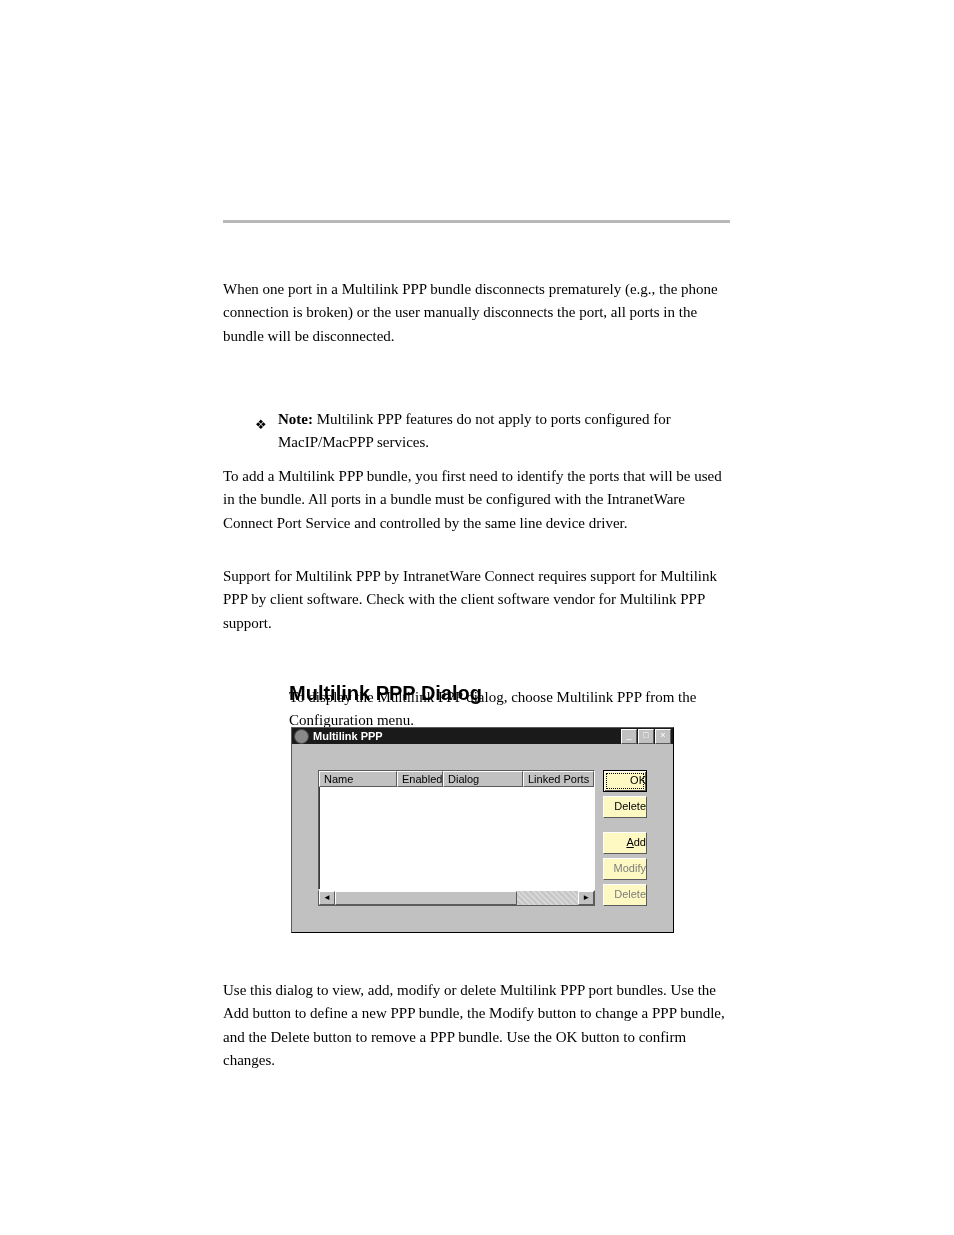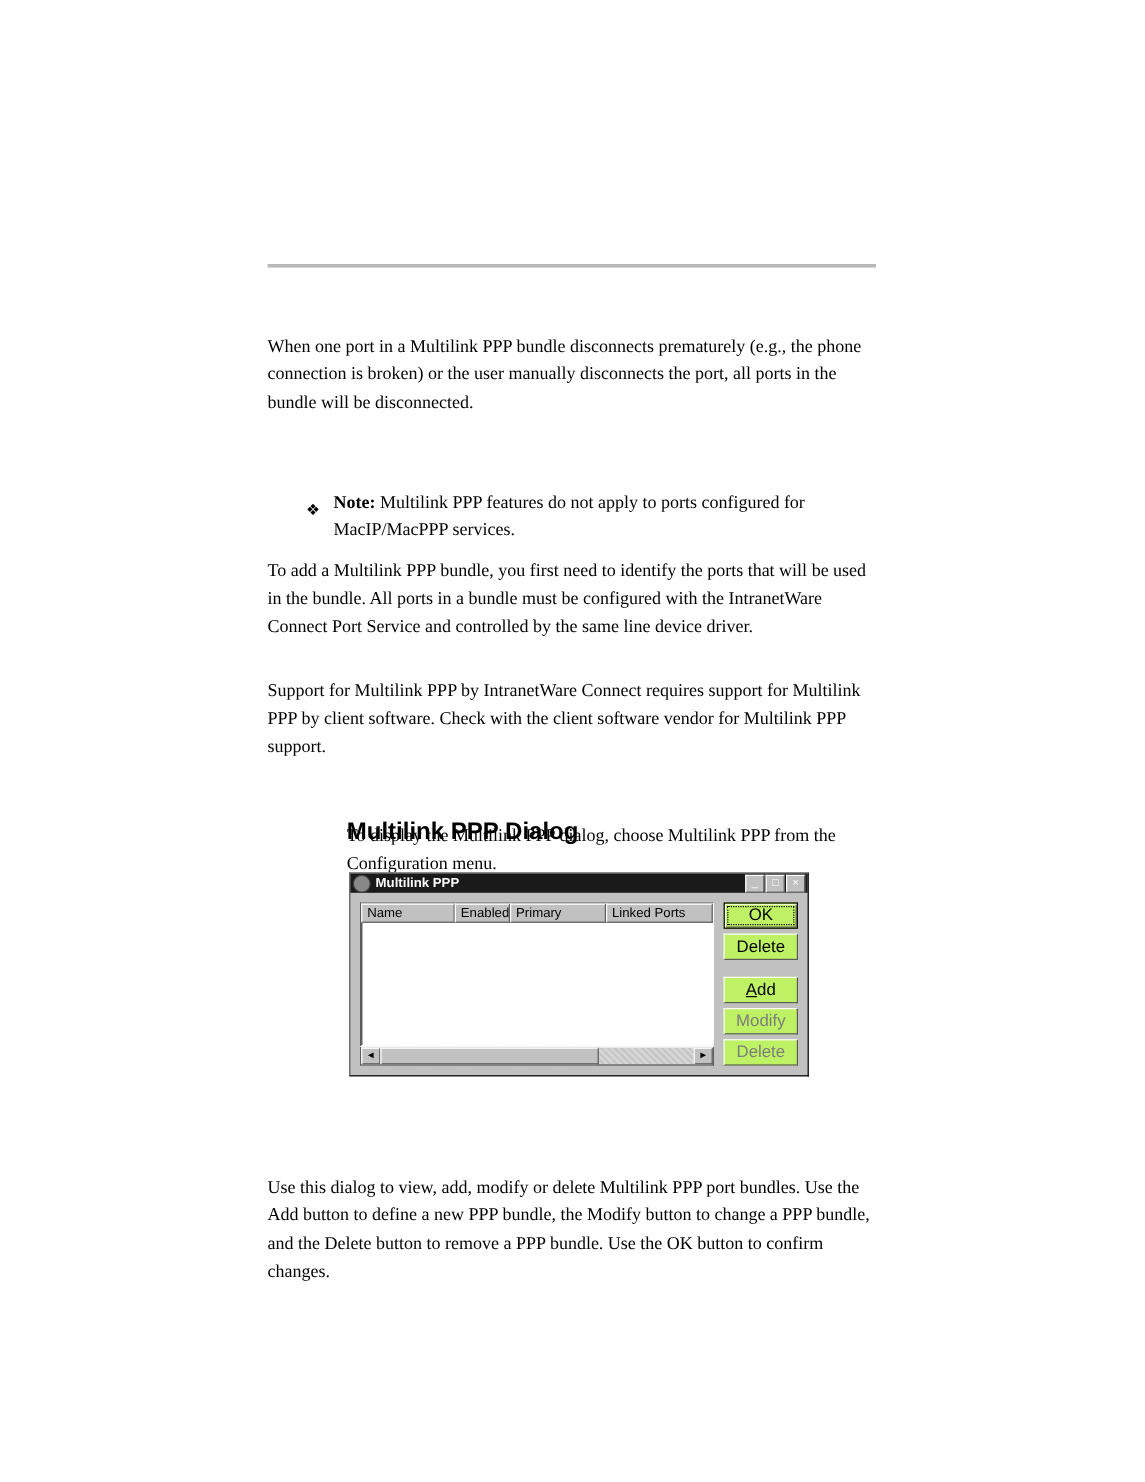--- a/index.html
+++ b/index.html
@@ -13,35 +13,35 @@
 .p4{left:223px;top:565px;width:507px;line-height:1.55;}
 .h1{left:289px;top:682px;font-family:Arial,Helvetica,sans-serif;font-size:20px;font-weight:bold}
 .p5{left:289px;top:686px;width:441px;line-height:1.55}
 
 .win{position:absolute;left:291px;top:727px;width:381px;background:#c1c1c1;border:1px solid #5b5b5b;border-right-color:#000;border-bottom-color:#000;font-family:"MS Sans Serif",Tahoma,Arial,sans-serif;font-size:11px;color:#000}
 .titlebar{height:16px;background:linear-gradient(#1a1a1a,#1a1a1a);color:#fff;display:flex;align-items:center;padding:0 2px}
 .titlebar .sysicon{width:13px;height:13px;background:#888;border:1px solid #444;border-radius:50%;margin-right:4px;display:inline-block}
 .titlebar .title{font-weight:bold;font-size:11px;flex:1;white-space:nowrap}
 .titlebtns{display:flex;gap:0}
 .tbtn{width:14px;height:13px;background:#c1c1c1;border:1px solid #fff;border-right-color:#5b5b5b;border-bottom-color:#5b5b5b;font-size:9px;line-height:11px;text-align:center;margin-left:1px;font-family:Arial}
-.client{padding:8px;display:flex;gap:8px}
+.client{padding:26px;display:flex;gap:8px}
 .listwrap{flex:1;display:flex;flex-direction:column}
 .listview{height:118px;background:#fff;border:1px solid #5b5b5b;border-top-color:#5b5b5b;border-left-color:#5b5b5b;border-right-color:#fff;border-bottom-color:#fff;box-shadow:inset 1px 1px 0 #3a3a3a}
 .lvhead{display:flex;height:16px}
 .lvcol{background:#c1c1c1;border:1px solid #fff;border-right-color:#5b5b5b;border-bottom-color:#5b5b5b;font-size:11px;padding:1px 4px 0 4px;white-space:nowrap;overflow:hidden}
 .c-name{width:68px}
 .c-en{width:36px}
 .c-pri{width:70px}
 .c-lp{flex:1}
 .hscroll{height:14px;background:repeating-linear-gradient(45deg,#d6d6d6 0 2px,#c6c6c6 2px 4px);border:1px solid #5b5b5b;border-top-color:#fff;display:flex;align-items:stretch}
 .sbtn{width:14px;background:#c1c1c1;border:1px solid #fff;border-right-color:#5b5b5b;border-bottom-color:#5b5b5b;text-align:center;font-size:8px;line-height:11px}
 .thumb{width:180px;background:#c1c1c1;border:1px solid #fff;border-right-color:#5b5b5b;border-bottom-color:#5b5b5b}
 .btncol{width:62px;display:flex;flex-direction:column;gap:4px}
 .btnspacer{height:6px}
-.wbtn{height:20px;background:#bef264;border:1px solid #fff;border-right-color:#5b5b5b;border-bottom-color:#5b5b5b;font-size:14px;text-align:center;line-height:18px}
+.wbtn{height:20px;background:#fef9c3;border:1px solid #fff;border-right-color:#5b5b5b;border-bottom-color:#5b5b5b;font-size:11px;text-align:right;line-height:18px}
 .wbtn.def{outline:1px dotted #000;outline-offset:-4px;border:1px solid #000;box-shadow:inset 1px 1px 0 #fff,inset -1px -1px 0 #5b5b5b}
 .wbtn.dis{color:#7c7c7c}
 .ul{text-decoration:underline}
 
 .p6{left:223px;top:979px;width:507px;line-height:1.55}
 </style>
 </head>
 <body>
 <div class="page">
 
@@ -71,21 +71,21 @@
       <div class="tbtn">□</div>
       <div class="tbtn">×</div>
     </div>
   </div>
   <div class="client">
     <div class="listwrap">
       <div class="listview">
         <div class="lvhead">
           <div class="lvcol c-name">Name</div>
           <div class="lvcol c-en">Enabled</div>
-          <div class="lvcol c-pri">Primary</div>
+          <div class="lvcol c-pri">Dialog</div>
           <div class="lvcol c-lp">Linked Ports</div>
         </div>
       </div>
       <div class="hscroll">
         <div class="sbtn">◄</div>
         <div class="thumb"></div>
         <div style="flex:1"></div>
         <div class="sbtn">►</div>
       </div>
     </div>

